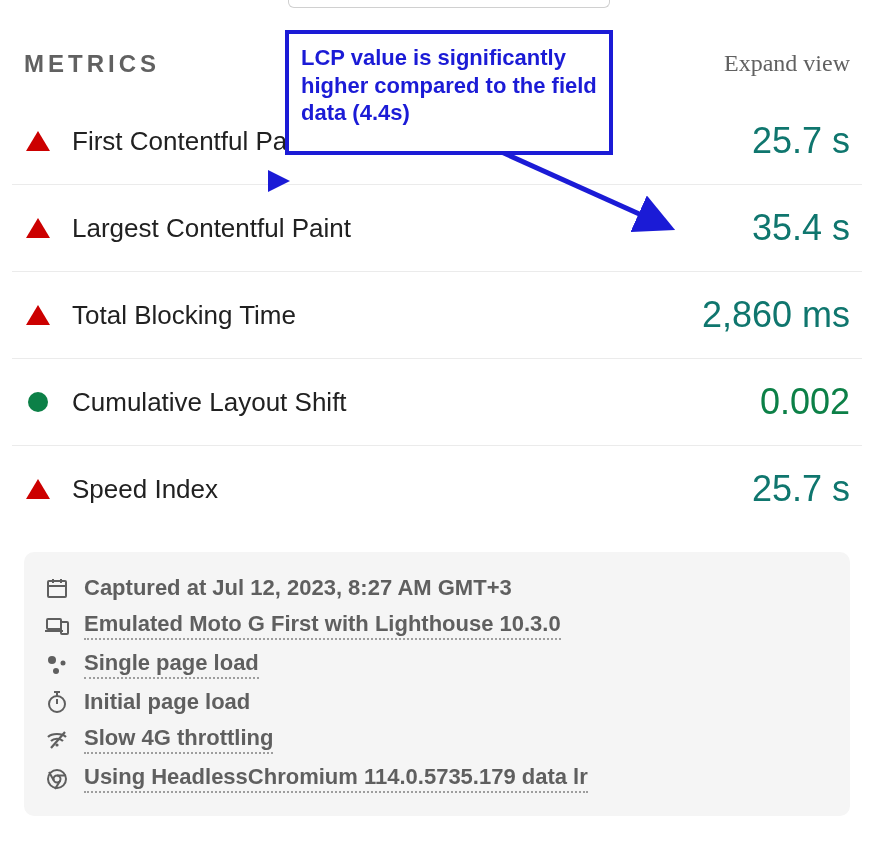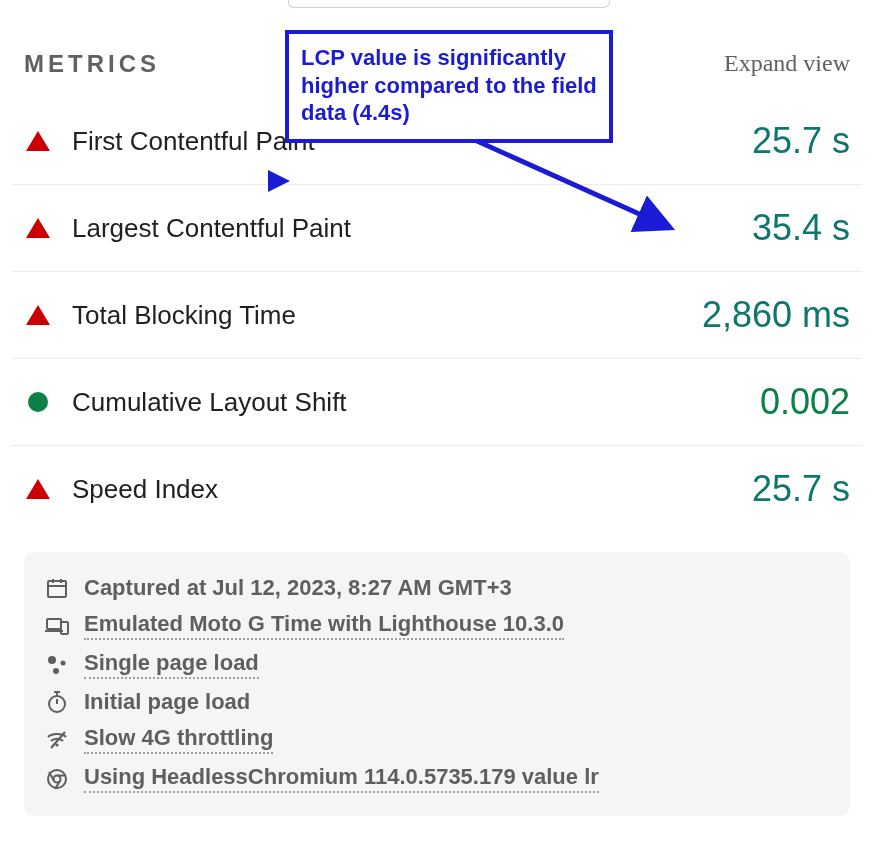--- a/index.html
+++ b/index.html
@@ -28,21 +28,21 @@
     font-size: 24px;
     cursor: pointer;
     font-family: Liberation Serif, serif;
   }
   .annotation-box {
     position: absolute;
     top: 30px;
     left: 285px;
     width: 328px;
     border: 4px solid #1b1bd6;
-    padding: 10px 12px 12px 12px;
+    padding: 10px 12px 24px 12px;
     background: #fff;
     z-index: 5;
   }
   .annotation-text {
     color: #1b1bd6;
     font-size: 22px;
     font-weight: 700;
     line-height: 1.25;
   }
   .arrow-svg {
@@ -230,21 +230,21 @@
   </div>
 
   <div class="env-row">
     <span class="env-icon">
       <svg viewBox="0 0 24 24" fill="none" stroke="#5f5f5f" stroke-width="2">
         <rect x="2" y="5" width="14" height="10" rx="1"></rect>
           <line x1="0" y1="17" x2="18" y2="17"></line>
         <rect x="16" y="8" width="7" height="12" rx="1"></rect>
       </svg>
     </span>
-    <span class="dotted-underline">Emulated Moto G Time with Lighthouse 10.3.0</span>
+    <span class="dotted-underline">Emulated Moto G First with Lighthouse 10.3.0</span>
   </div>
 
   <div class="env-row">
     <span class="env-icon">
       <svg viewBox="0 0 24 24" fill="#5f5f5f">
         <circle cx="7" cy="7" r="4"></circle>
           <circle cx="18" cy="10" r="2.5"></circle>
           <circle cx="11" cy="18" r="3"></circle>
       </svg>
     </span>
@@ -278,16 +278,16 @@
   <div class="env-row">
     <span class="env-icon">
       <svg viewBox="0 0 24 24" fill="none" stroke="#5f5f5f" stroke-width="2">
         <circle cx="12" cy="12" r="9"></circle>
           <circle cx="12" cy="12" r="3.5"></circle>
         <line x1="12" y1="8.5" x2="21" y2="8.5"></line>
           <line x1="8.8" y1="13.6" x2="4" y2="5"></line>
         <line x1="15.2" y1="13.6" x2="10" y2="22"></line>
       </svg>
     </span>
-    <span class="dotted-underline">Using HeadlessChromium 114.0.5735.179 value lr</span>
+    <span class="dotted-underline">Using HeadlessChromium 114.0.5735.179 data lr</span>
   </div>
 
 </div>
 
 </body></html>

